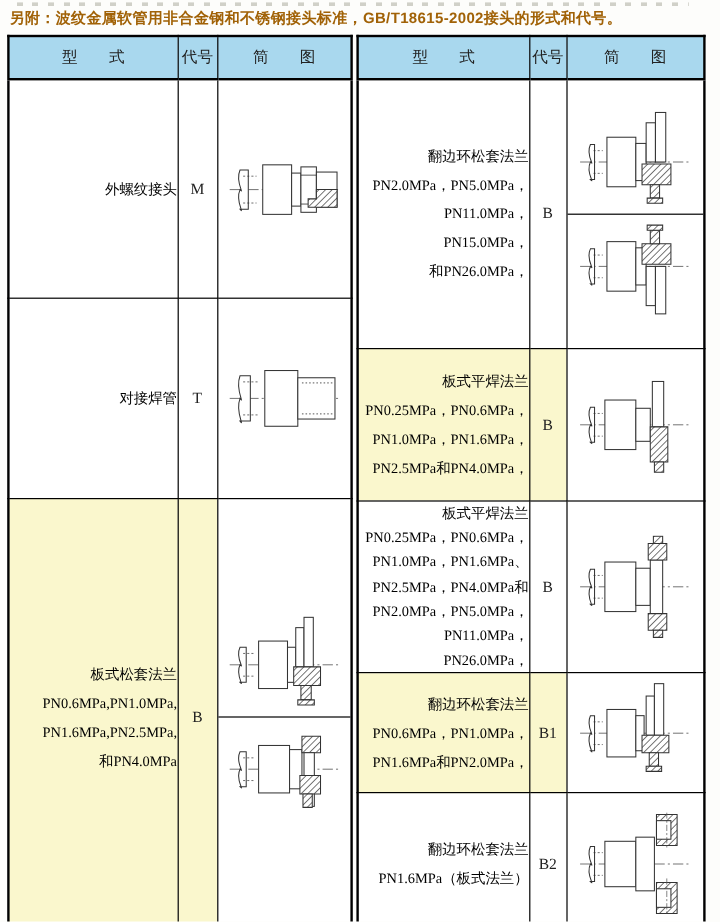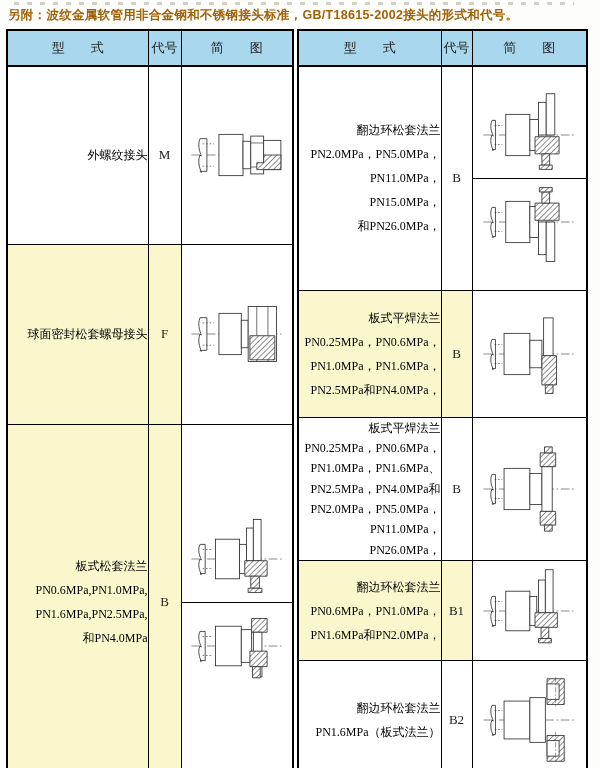--- a/index.html
+++ b/index.html
@@ -89,36 +89,34 @@
                 <rect x="64" y="34" width="9" height="32" stroke="#333" stroke-width="1" fill="#fff"></rect>
                 <rect x="73" y="28" width="15" height="44" stroke="#333" stroke-width="1" fill="#fff"></rect>
                 <line x1="73" y1="36" x2="88" y2="36" stroke="#333" stroke-width="0.8"></line>
                 <line x1="73" y1="64" x2="88" y2="64" stroke="#333" stroke-width="0.8"></line>
                 <rect x="88" y="33" width="20" height="34" stroke="#333" stroke-width="1" fill="#fff"></rect>
                 <polygon points="88,50 108,50 108,67 80,67 80,59 88,59" fill="url(#hp)" stroke="#333" stroke-width="1"></polygon>
               </svg>
             </div>
           </td>
       </tr>
-      <tr style="height:102px" class="hl">
-        <td class="type">球面密封松套螺母接头</td>
-        <td class="code">F</td>
-        <td class="diag">
-            <div class="dwrap">
-              <svg width="106" height="86" viewBox="0 0 114 100">
-                <line x1="4" y1="50" x2="110" y2="50" stroke="#555" stroke-width="0.8" stroke-dasharray="10 3 2 3"></line>
-                <path d="M14 31 c-5 11.4 5 24.7 0 19 c-5 11.4 5 24.7 0 19 l8 0 0 -38 z" stroke="#333" stroke-width="1" fill="#fff"></path>
-                <line x1="17" y1="37" x2="30" y2="37" stroke="#333" stroke-width="0.7" stroke-dasharray="2 2"></line>
-                <line x1="17" y1="63" x2="30" y2="63" stroke="#333" stroke-width="0.7" stroke-dasharray="2 2"></line>
-                <rect x="36" y="26" width="26" height="48" stroke="#333" stroke-width="1" fill="#fff"></rect>
-                <rect x="62" y="34" width="8" height="32" stroke="#333" stroke-width="1" fill="#fff"></rect>
-                <rect x="70" y="18" width="33" height="64" stroke="#333" stroke-width="1" fill="#fff"></rect>
-                <line x1="80" y1="18" x2="80" y2="82" stroke="#333" stroke-width="0.8"></line>
-                <line x1="93" y1="18" x2="93" y2="82" stroke="#333" stroke-width="0.8"></line>
-                <polygon points="72,52 101,52 101,80 72,80" fill="url(#hp)" stroke="#333" stroke-width="1"></polygon>
+      <tr style="height:92px">
+        <td class="type">对接焊管</td>
+        <td class="code">T</td>
+        <td class="diag">
+            <div class="dwrap">
+              <svg width="106" height="86" viewBox="0 0 114 100">
+                <line x1="4" y1="50" x2="110" y2="50" stroke="#555" stroke-width="0.8" stroke-dasharray="10 3 2 3"></line>
+                <path d="M14 28 c-5 13.2 5 28.6 0 22 c-5 13.2 5 28.6 0 22 l10 0 0 -44 z" stroke="#333" stroke-width="1" fill="#fff"></path>
+                <line x1="17" y1="34" x2="32" y2="34" stroke="#333" stroke-width="0.7" stroke-dasharray="2 2"></line>
+                <line x1="17" y1="66" x2="32" y2="66" stroke="#333" stroke-width="0.7" stroke-dasharray="2 2"></line>
+                <rect x="38" y="23" width="32" height="54" stroke="#333" stroke-width="1" fill="#fff"></rect>
+                <rect x="70" y="30" width="36" height="40" stroke="#333" stroke-width="1" fill="#fff"></rect>
+                <line x1="74" y1="35" x2="104" y2="35" stroke="#333" stroke-width="0.8" stroke-dasharray="1.5 2"></line>
+                <line x1="74" y1="65" x2="104" y2="65" stroke="#333" stroke-width="0.8" stroke-dasharray="1.5 2"></line>
               </svg>
             </div>
           </td>
       </tr>
       <tr style="height:202px" class="hl">
         <td class="type">板式松套法兰
 PN0.6MPa,PN1.0MPa,
 PN1.6MPa,PN2.5MPa,
 和PN4.0MPa</td>
         <td class="code">B</td>

